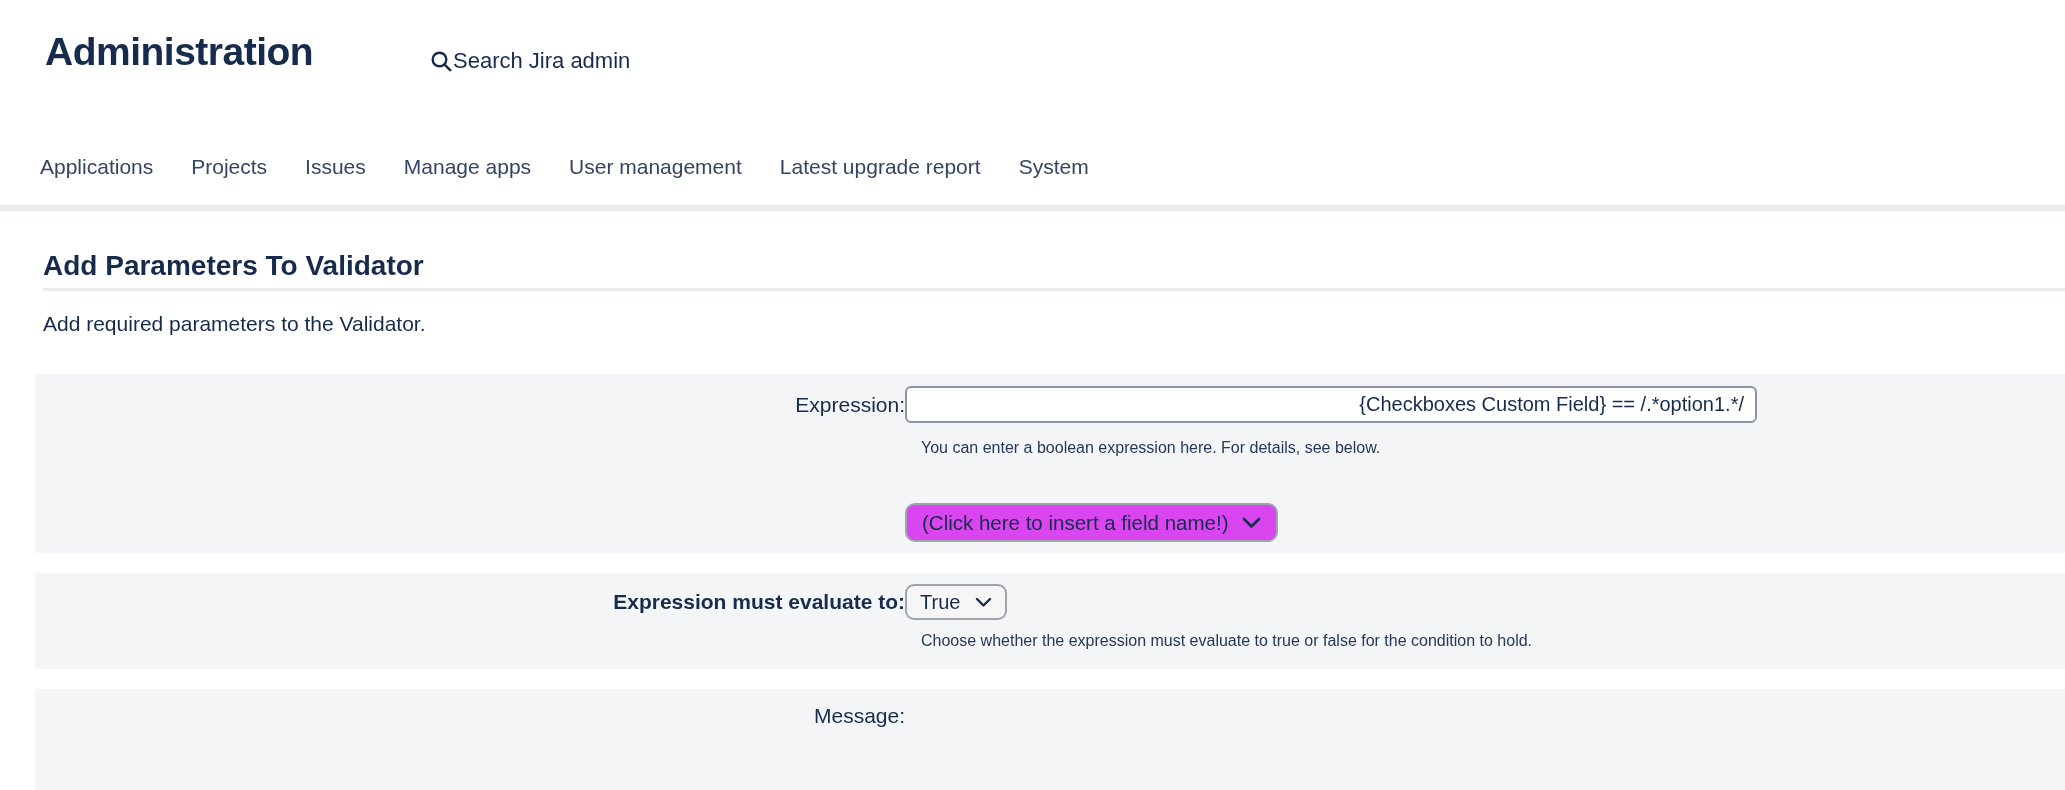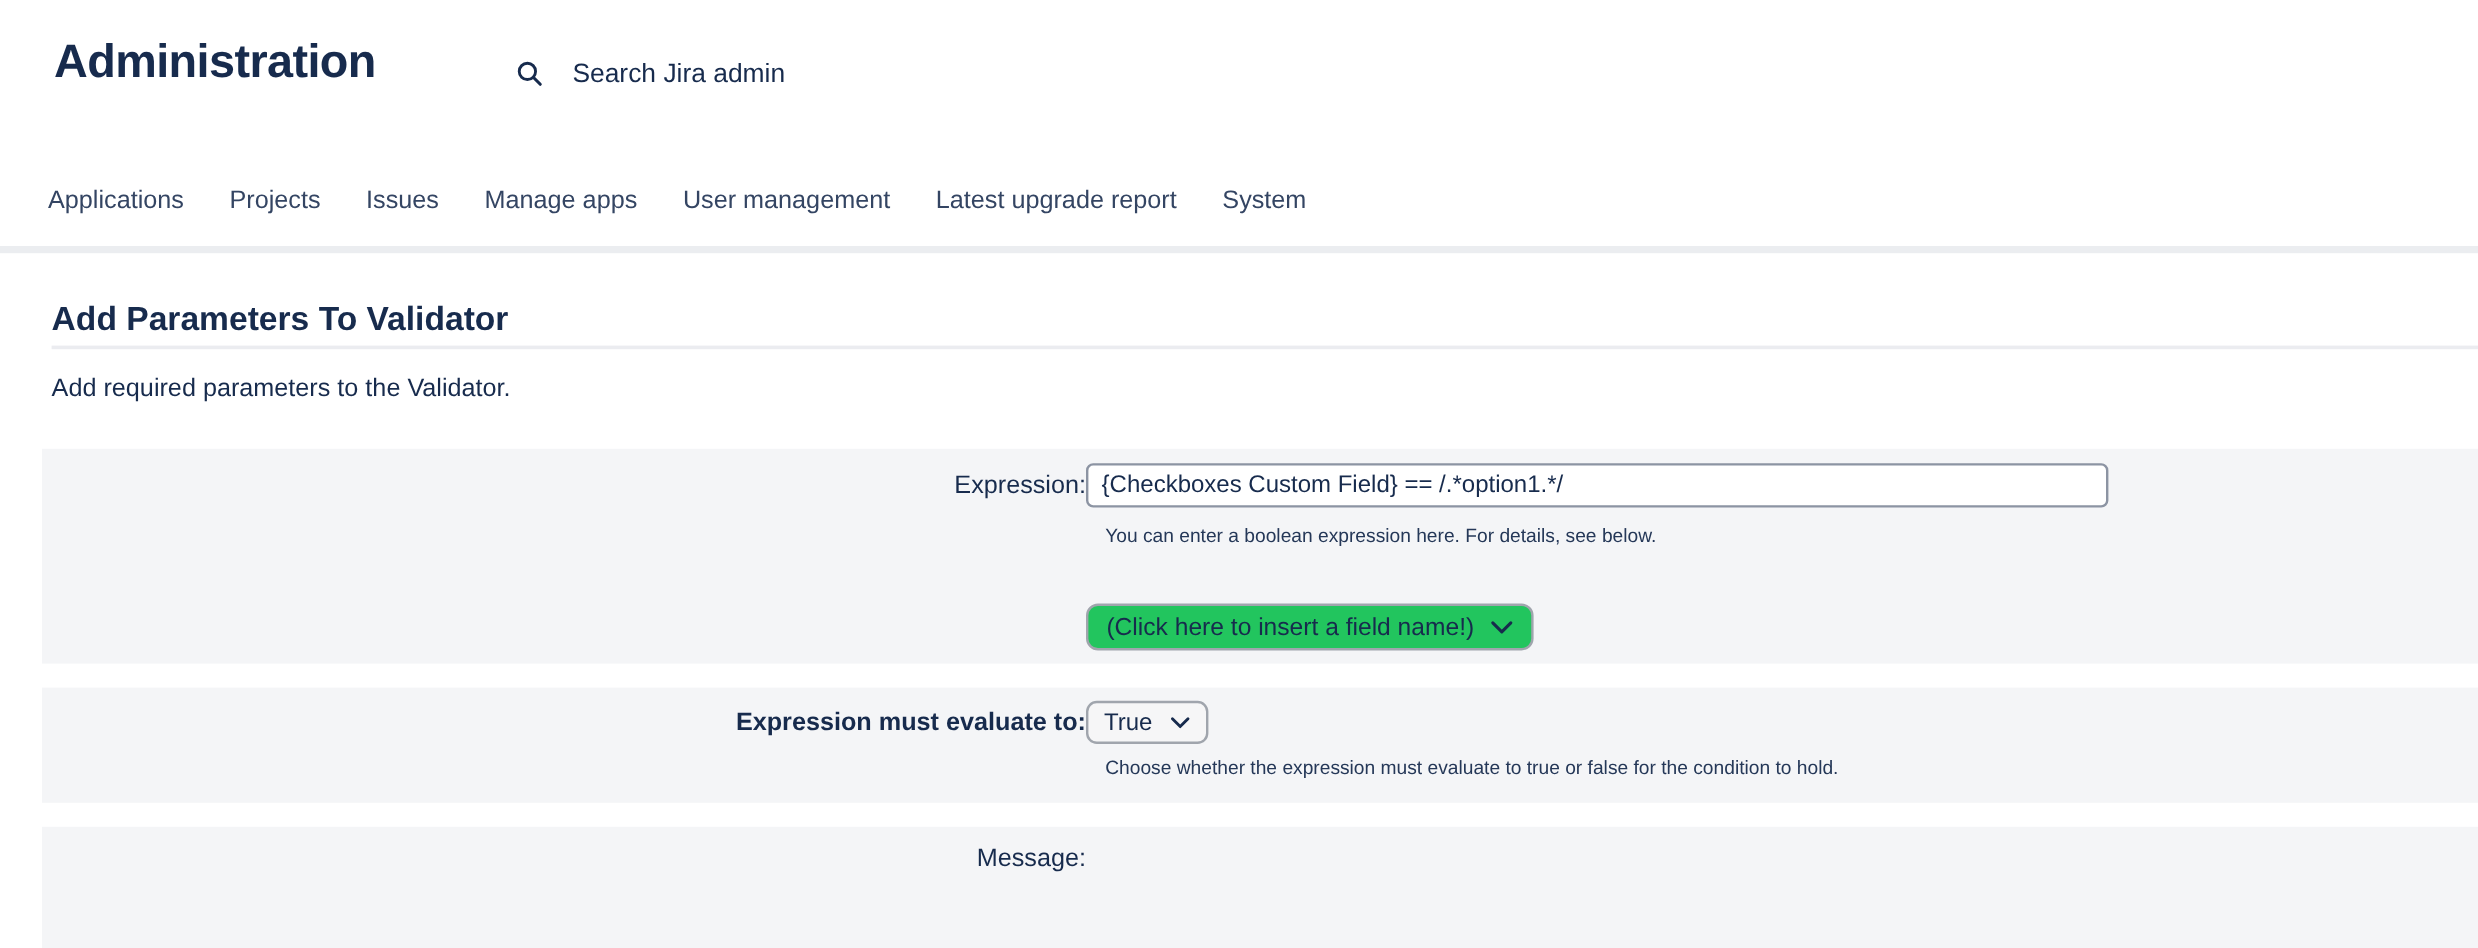--- a/index.html
+++ b/index.html
@@ -2,21 +2,21 @@
 <html><head>
 <meta charset="utf-8">
 <style>
   * { margin:0; padding:0; box-sizing:border-box; }
   html,body { background:#ffffff; }
   body { font-family:"Liberation Sans","DejaVu Sans",sans-serif; color:#172B4D; }
   .screen { position:relative; width:2065px; height:790px; background:#ffffff; overflow:hidden; }
 
   
   .admin-title { position:absolute; left:45px; top:30px; font-size:39px; font-weight:bold; color:#172B4D; letter-spacing:-0.5px; }
-  .search { position:absolute; left:430px; top:48px; display:flex; align-items:center; gap:24px; cursor:pointer; }
+  .search { position:absolute; left:430px; top:48px; display:flex; align-items:center; gap:0; cursor:pointer; }
   .search svg { display:block; }
   .search-label { font-size:22px; color:#172B4D; }
 
   
   .nav { position:absolute; left:40px; top:152px; display:flex; gap:38px; }
   .nav a { font-size:21px; color:#344563; text-decoration:none; line-height:30px; white-space:nowrap; cursor:pointer; }
   .nav-divider { position:absolute; left:0; right:0; top:205px; height:6px; background:#ebedf0; }
 
   
   .page-title { position:absolute; left:43px; top:250px; font-size:28px; font-weight:bold; color:#172B4D; }
@@ -27,25 +27,25 @@
   .form-row { position:absolute; left:35px; right:0; background:#f4f5f7; display:grid; grid-template-columns:870px 1fr; column-gap:0; }
   .row-1 { top:374px; height:179px; padding-top:12px; }
   .row-2 { top:573px; height:96px;  padding-top:11px; }
   .row-3 { top:689px; height:101px; padding-top:8px; }
 
   .label-col { text-align:right; }
   .label-col label { font-size:21px; color:#172B4D; }
   .row-1 .label-col label, .row-3 .label-col label { line-height:37px; }
   .row-2 .label-col label { line-height:36px;font-weight:bold; }
 
-  .text-input { display:block; width:852px; height:37px; border:2px solid #8c94a3; border-radius:6px; background:#ffffff; font-family:inherit; font-size:20px; color:#172B4D; padding:0 11px; outline:none; }
+  .text-input { display:block; width:852px; height:37px; border:2px solid #8c94a3; border-radius:6px; background:#ffffff; font-family:inherit; font-size:20px; color:#172B4D; padding:0 11px; outline:none;text-align:right; }
   .help { font-size:16px; line-height:20px; color:#253858; margin:15px 0 0 16px; }
   .row-2 .help, .row-3 .help { margin-top:11px; }
 
-  .picker-btn { margin-top:45px; display:inline-flex; align-items:center; gap:14px; height:39px; padding:0 15px; border:2px solid #a0a5ad; border-radius:10px; background:#22c55e; font-family:inherit; font-size:20.5px; color:#172B4D; cursor:pointer; width:max-content;justify-content:flex-end; }
+  .picker-btn { margin-top:45px; display:inline-flex; align-items:center; gap:14px; height:39px; padding:0 15px; border:2px solid #a0a5ad; border-radius:10px; background:#d946ef; font-family:inherit; font-size:20.5px; color:#172B4D; cursor:pointer; width:max-content;justify-content:flex-end; }
   .select-btn { display:inline-flex; align-items:center; gap:15px; height:36px; padding:0 13px; border:2px solid #a0a5ad; border-radius:9px; background:#f6f6f7; font-family:inherit; font-size:20px; color:#172B4D; cursor:pointer; width:max-content; }
   .chev { display:block; }
 </style>
 </head>
 <body>
 
 <div class="screen">
 
   <h1 class="admin-title">Administration</h1>
 

